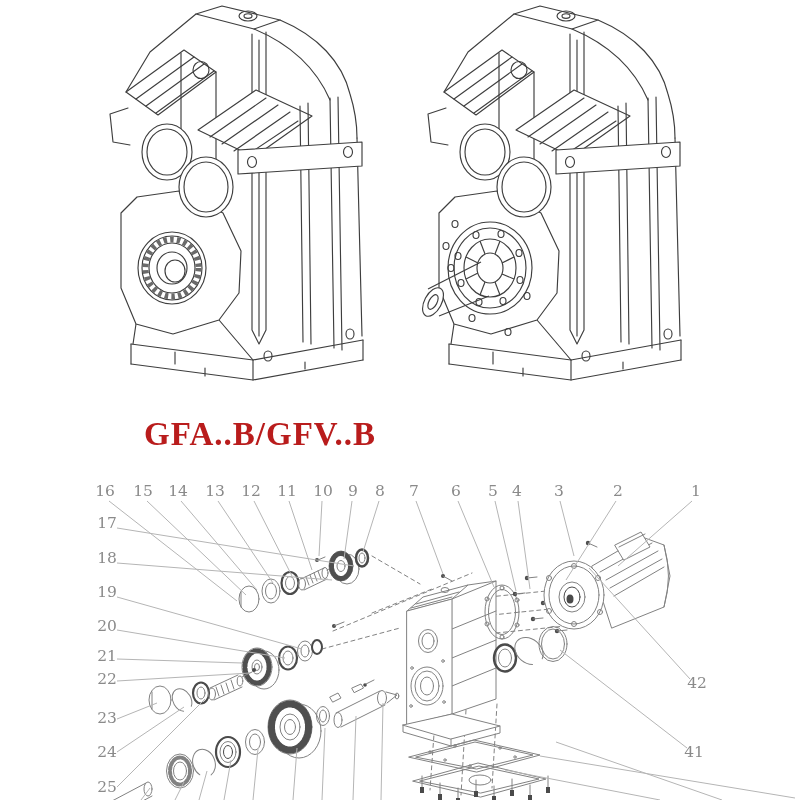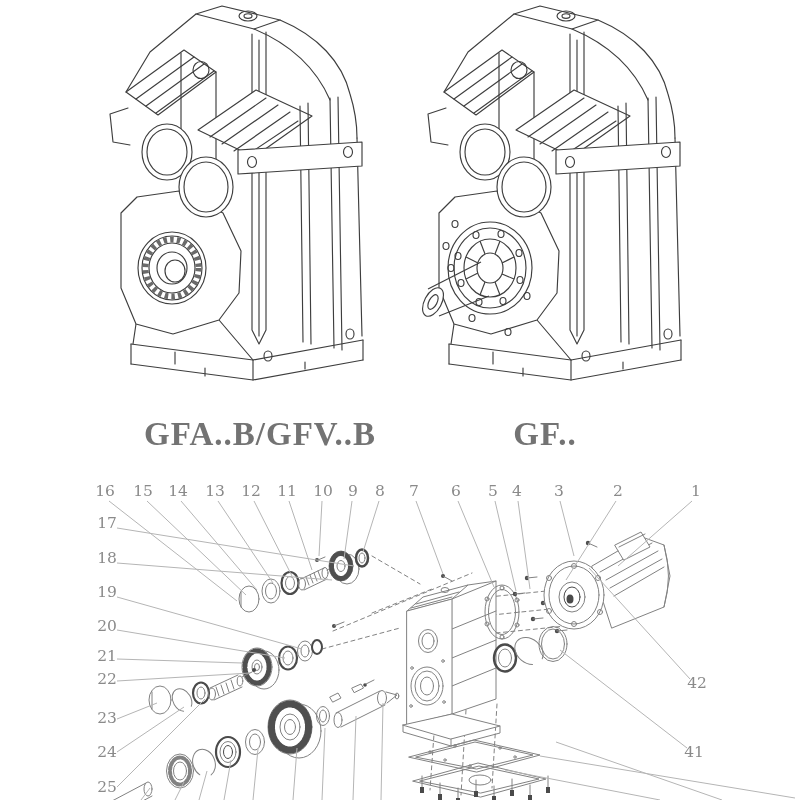--- a/index.html
+++ b/index.html
@@ -1,19 +1,19 @@
 <!DOCTYPE html>
 <html><head>
 <meta charset="utf-8">
 <style>
   html,body{margin:0;padding:0;background:#fff;}
   .stage{position:relative;width:800px;height:800px;background:#ffffff;overflow:hidden;
          font-family:"Liberation Serif",serif;}
   .plabel{position:absolute;text-align:center;font-family:"Liberation Serif",serif;
-          font-weight:700;font-size:33px;color:#737373;letter-spacing:1px;}
+          font-weight:700;font-size:33px;color:#b91c1c;letter-spacing:1px;}
   svg{position:absolute;left:0;top:0;}
   .callout{font-family:"DejaVu Serif",serif;font-size:15.5px;fill:#8a8a8a;text-anchor:middle;}
   .leader{stroke:#b5b5b5;stroke-width:1;fill:none;}
   .dash{stroke-dasharray:4 3.5;}
   .dk{stroke:#4a4a4a;}
   .fl{fill:#4a4a4a;stroke:none;}
 </style>
 </head>
 <body>
 
@@ -413,15 +413,14 @@
         <line x1="325" y1="728" x2="322" y2="800" class="leader"></line>
         <line x1="356" y1="716" x2="353" y2="800" class="leader"></line>
         <line x1="383" y1="703" x2="381" y2="800" class="leader"></line>
         <line x1="540" y1="756" x2="795" y2="798" class="leader"></line>
         <line x1="505" y1="770" x2="660" y2="800" class="leader"></line>
         <line x1="556" y1="742" x2="722" y2="800" class="leader"></line>
       </g>
 </svg>
 
 <div class="plabel" style="left:130px;top:416px;width:260px">GFA..B/GFV..B</div>
-<div class="plabel" style="left:430px;top:416px;width:230px">GF..</div>
 
 </div>
 
 </body></html>

